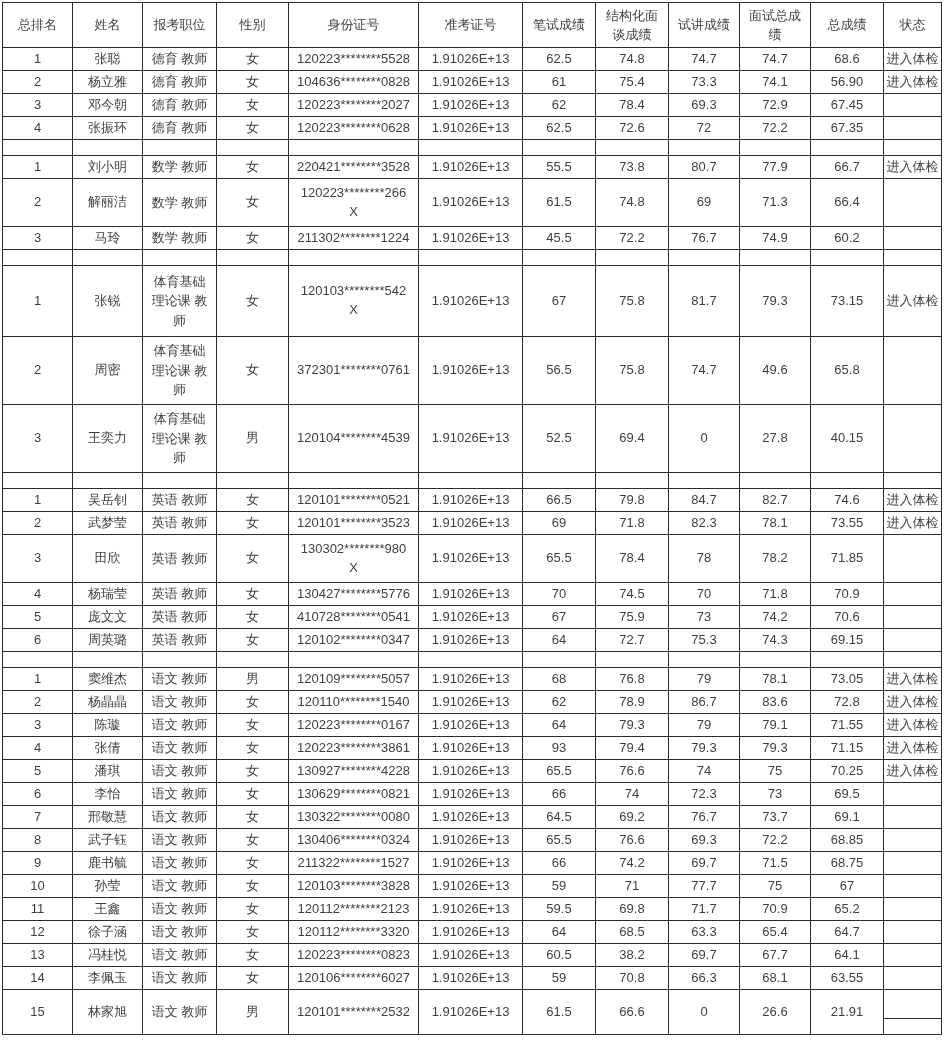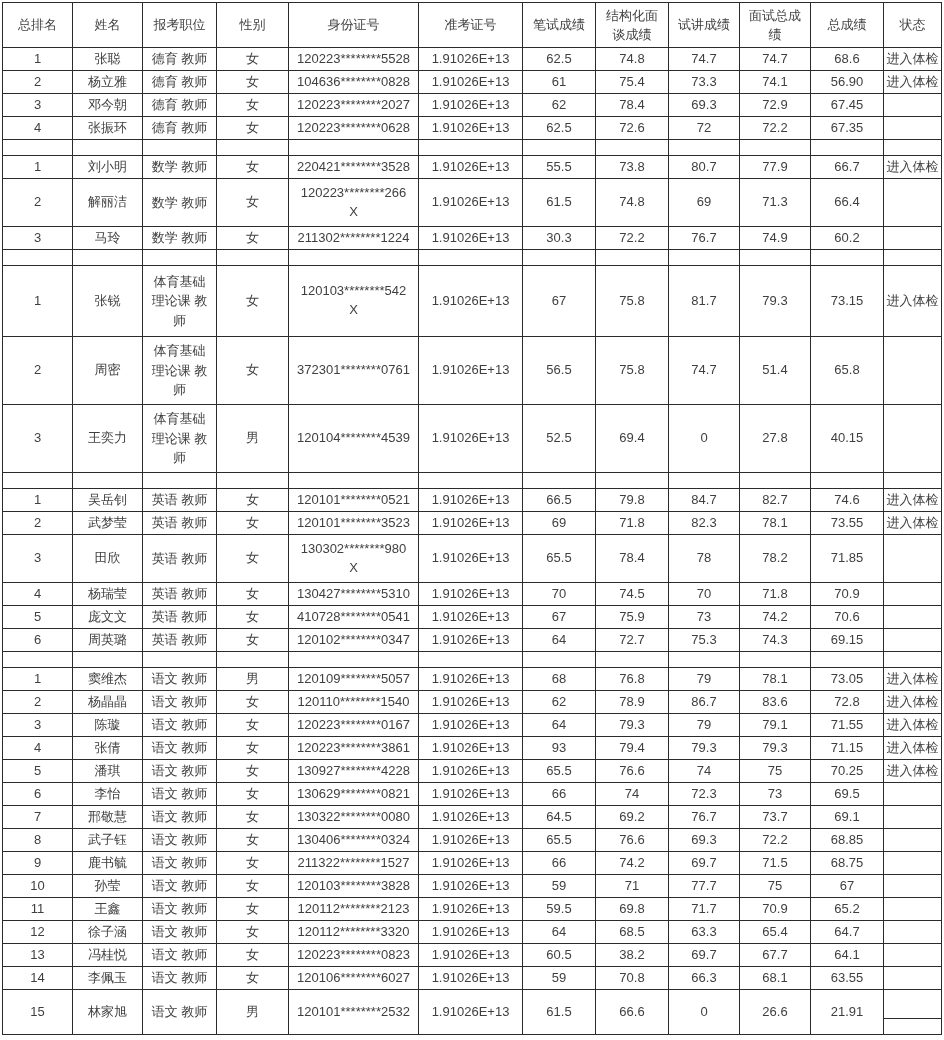--- a/index.html
+++ b/index.html
@@ -162,21 +162,21 @@
           <td>66.4</td>
           <td></td>
         </tr>
         <tr class="row-std">
           <td>3</td>
           <td>马玲</td>
           <td><span class="wrap">数学 教师</span></td>
           <td>女</td>
           <td>211302********1224</td>
           <td>1.91026E+13</td>
-          <td>30.3</td>
+          <td>45.5</td>
           <td>72.2</td>
           <td>76.7</td>
           <td>74.9</td>
           <td>60.2</td>
           <td></td>
         </tr>
         <tr class="row-spacer">
           <td></td>
           <td></td>
           <td></td>
@@ -207,21 +207,21 @@
         <tr class="row-tall3">
           <td>2</td>
           <td>周密</td>
           <td><span class="wrap">体育基础理论课 教师</span></td>
           <td>女</td>
           <td>372301********0761</td>
           <td>1.91026E+13</td>
           <td>56.5</td>
           <td>75.8</td>
           <td>74.7</td>
-          <td>51.4</td>
+          <td>49.6</td>
           <td>65.8</td>
           <td></td>
         </tr>
         <tr class="row-tall3">
           <td>3</td>
           <td>王奕力</td>
           <td><span class="wrap">体育基础理论课 教师</span></td>
           <td>男</td>
           <td>120104********4539</td>
           <td>1.91026E+13</td>
@@ -286,21 +286,21 @@
           <td>78</td>
           <td>78.2</td>
           <td>71.85</td>
           <td></td>
         </tr>
         <tr class="row-std">
           <td>4</td>
           <td>杨瑞莹</td>
           <td><span class="wrap">英语 教师</span></td>
           <td>女</td>
-          <td>130427********5310</td>
+          <td>130427********5776</td>
           <td>1.91026E+13</td>
           <td>70</td>
           <td>74.5</td>
           <td>70</td>
           <td>71.8</td>
           <td>70.9</td>
           <td></td>
         </tr>
         <tr class="row-std">
           <td>5</td>

